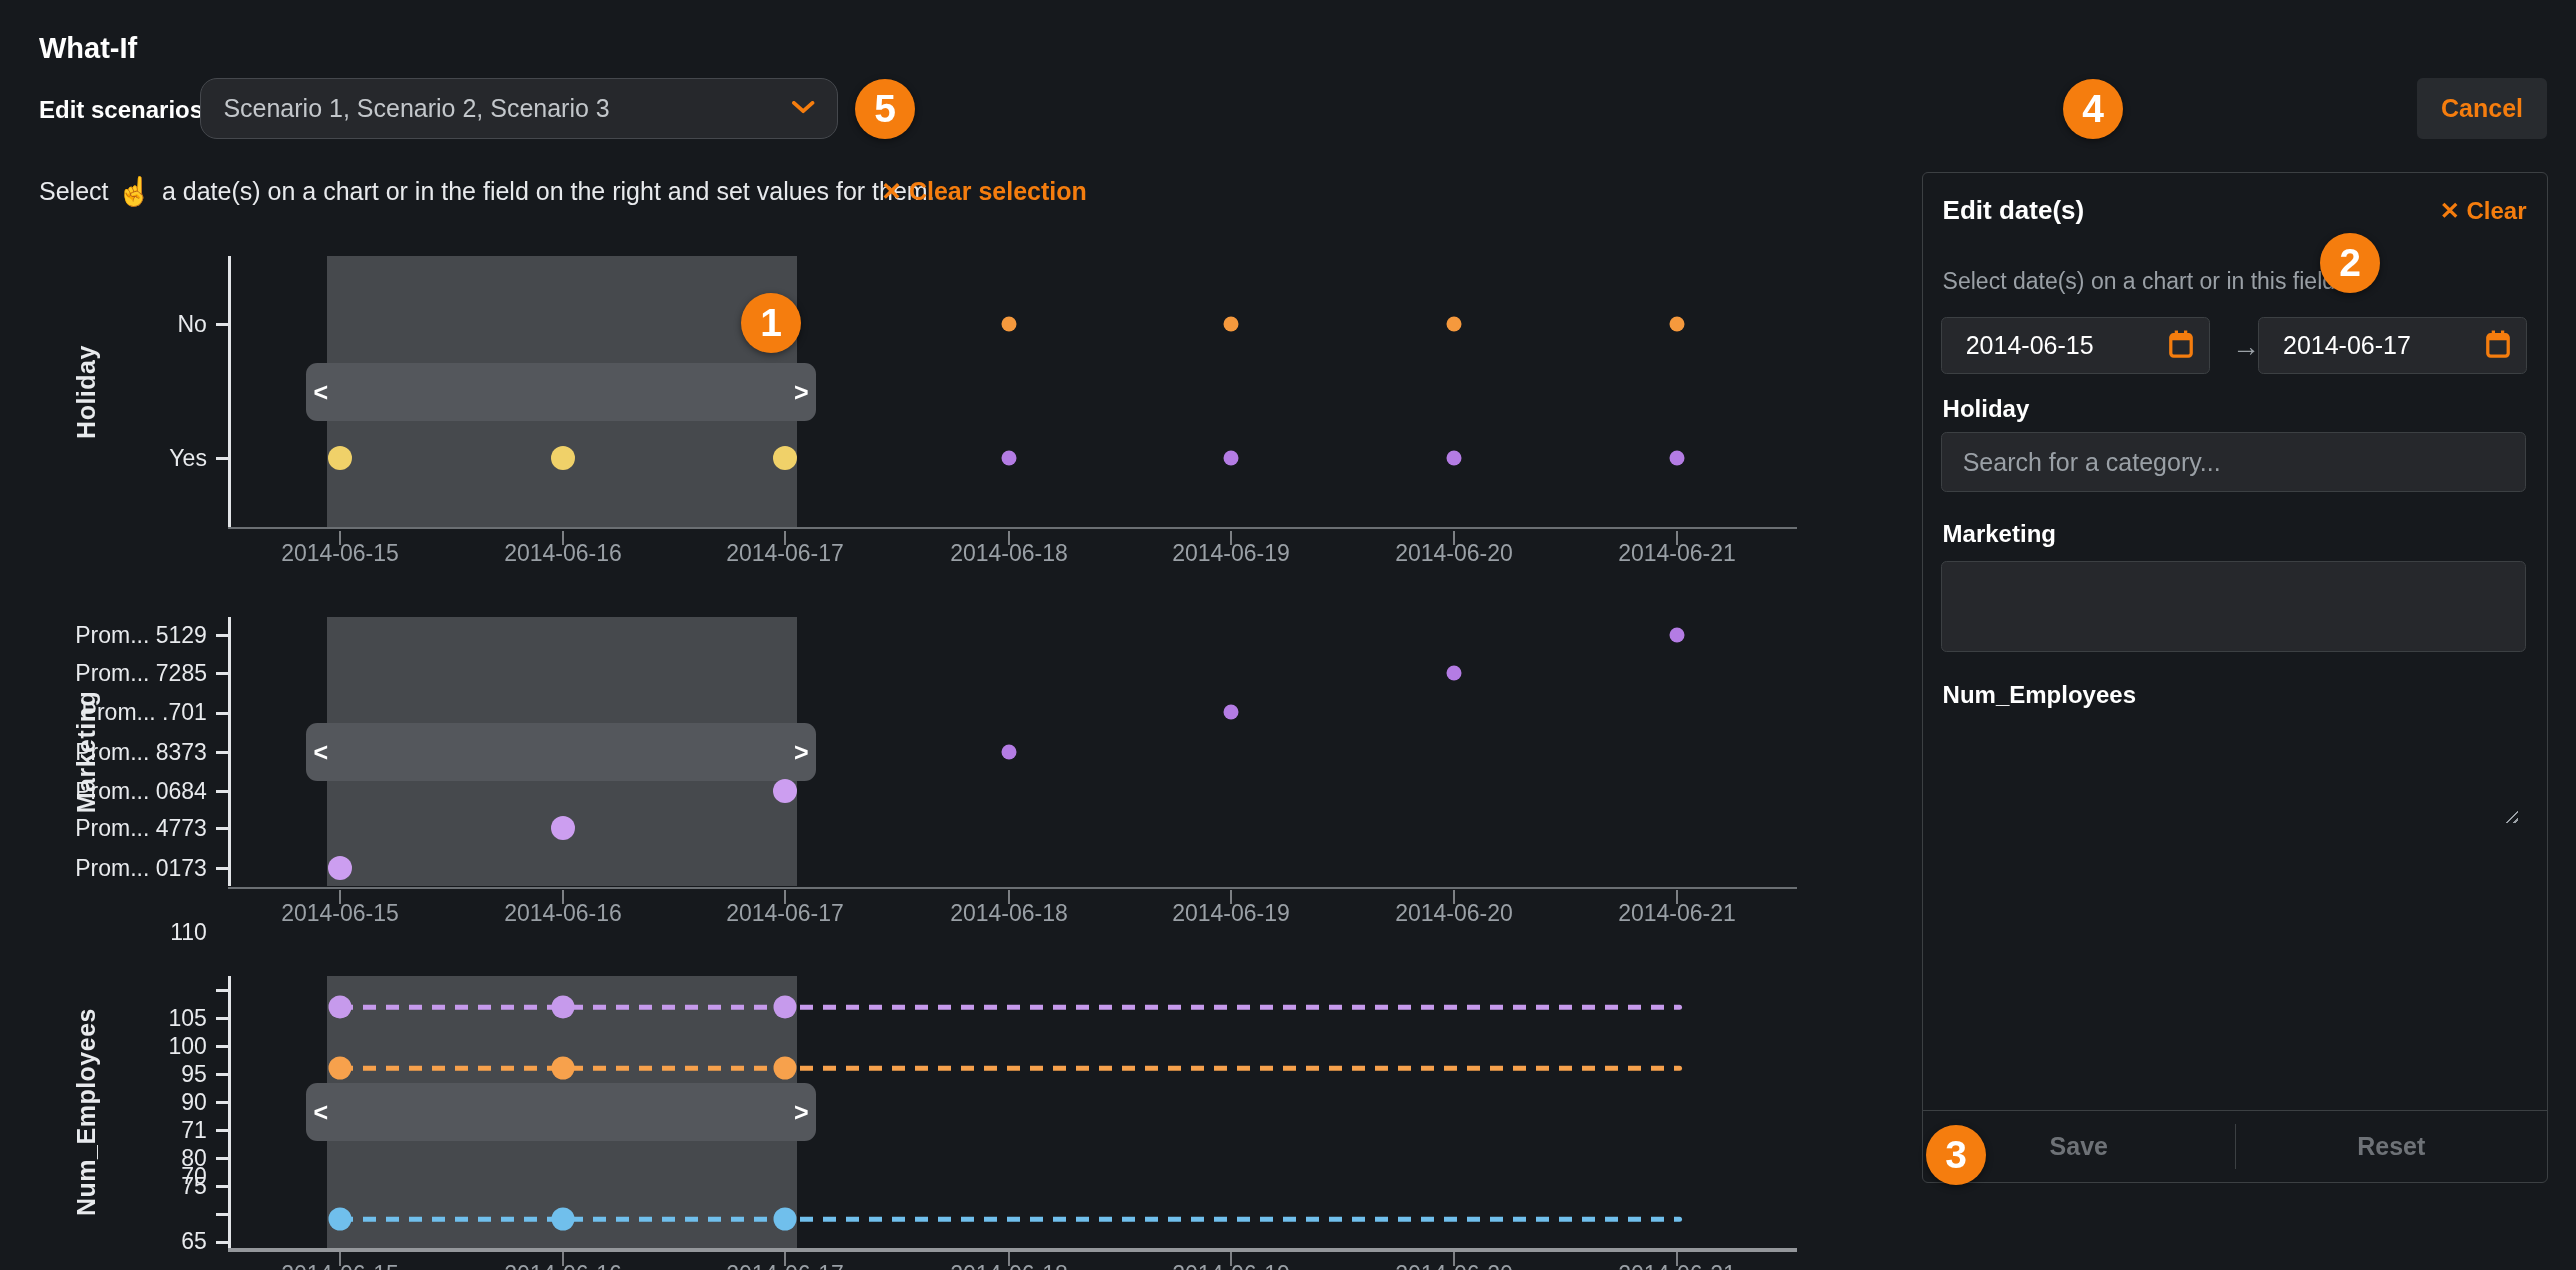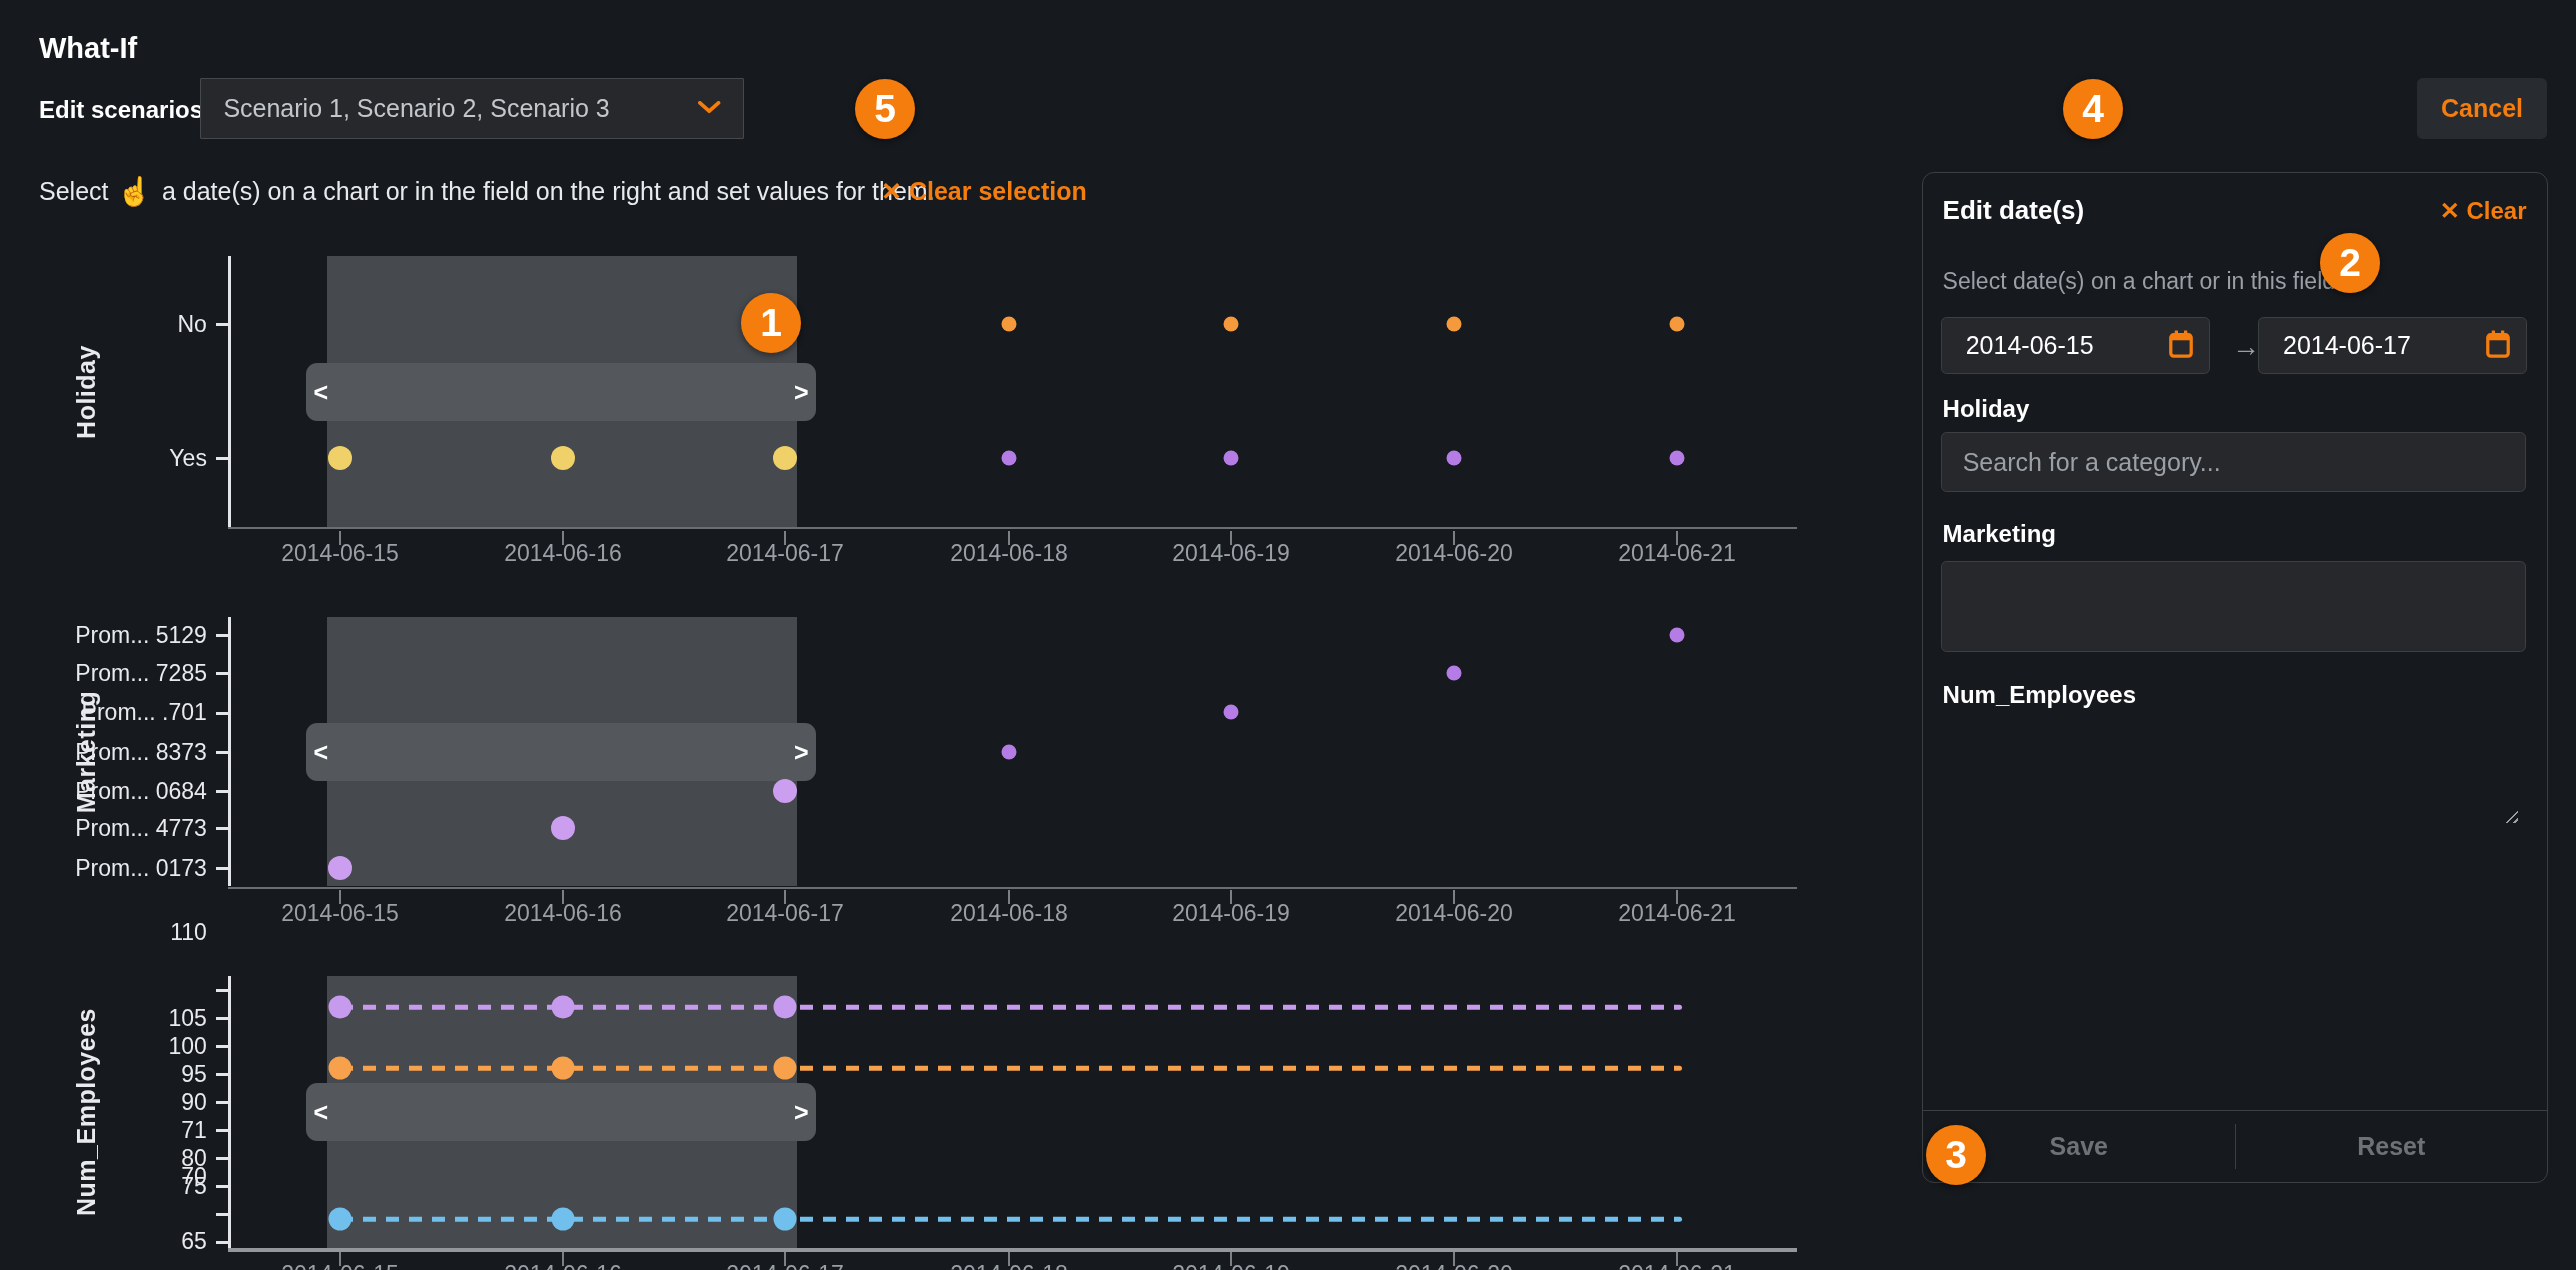--- a/index.html
+++ b/index.html
@@ -2,22 +2,22 @@
 <html style="font-size:15px"><head>
 <meta charset="utf-8">
 <style>
   html,body{margin:0;padding:0;background:#16191d;}
   body{width:2576px;height:1270px;overflow:hidden;font-family:"Liberation Sans",sans-serif;}
   .stage{position:absolute;left:0;top:0;width:2576px;height:1270px;background:#16191d;color:#e8eaed;}
 
   
   .page-title{position:absolute;left:39px;top:32px;font-size:29px;font-weight:bold;color:#fff;}
   .edit-scen-label{position:absolute;left:39px;top:96px;font-size:24px;font-weight:bold;color:#fff;}
-  .scenario-select{position:absolute;left:200px;top:78px;width:544px;height:61px;box-sizing:border-box;
-    background:#26282c;border:0.9px solid #45484d;border-radius:1px;display:flex;align-items:center;
+  .scenario-select{position:absolute;left:200px;top:78px;width:638px;height:61px;box-sizing:border-box;
+    background:#26282c;border:0.9px solid #45484d;border-radius:17px;display:flex;align-items:center;
     padding:0 22.4px;cursor:pointer;}
   .scenario-select .value{font-size:25px;color:#c3c7cb;flex:1;}
   .btn-update{position:absolute;left:2162px;top:78px;width:242px;height:61px;background:#f57d0e;border:none;
     border-radius:5.6px;color:#fff;font-size:25px;font-weight:bold;font-family:inherit;cursor:pointer;}
   .btn-cancel{position:absolute;left:2417px;top:78px;width:130px;height:61px;background:#282b2f;border:none;
     border-radius:5.6px;color:#f57d0e;font-size:25px;font-weight:bold;font-family:inherit;cursor:pointer;}
   .instruction{position:absolute;left:39px;top:175px;font-size:25px;color:#e8eaed;display:flex;align-items:center;gap:9.3px;}
   .hand{font-size:28px;color:#fff;}
   .clear-selection{position:absolute;left:881px;top:177px;font-size:25px;font-weight:bold;color:#f57d0e;cursor:pointer;}
 
@@ -37,21 +37,21 @@
   .ytick{position:absolute;width:12px;height:2.8px;background:#e3e5e8;z-index:3;}
   .ylab{position:absolute;font-size:23px;color:#e8eaed;text-align:right;transform:translateY(-50%);z-index:3;white-space:nowrap;}
   .xtick{position:absolute;width:1.9px;height:14px;background:#7d8084;z-index:3;}
   .xlab{position:absolute;font-size:23px;color:#9aa0a6;transform:translateX(-50%);z-index:3;white-space:nowrap;}
   .chart-title{position:absolute;font-size:25px;font-weight:bold;color:#e8eaed;transform:translate(-50%,-50%) rotate(-90deg);z-index:3;white-space:nowrap;letter-spacing:0.5px;}
   .dot{position:absolute;border-radius:50%;transform:translate(-50%,-50%);z-index:5;cursor:pointer;}
   .dline{position:absolute;height:4.7px;transform:translateY(-50%);z-index:4;border-radius:2.8px;}
 
   
   .panel{position:absolute;left:1922px;top:172px;width:626px;height:1011px;box-sizing:border-box;
-    border:0.9px solid #3c4043;border-radius:12px;background:#16191d;}
+    border:0.9px solid #3c4043;border-radius:6px;background:#16191d;}
   .panel-title{position:absolute;left:19.6px;top:22.4px;font-size:26px;font-weight:bold;color:#fff;}
   .panel-clear{position:absolute;right:20.5px;top:24px;font-size:24px;font-weight:bold;color:#f57d0e;cursor:pointer;}
   .panel-sub{position:absolute;left:19.6px;top:95px;font-size:23px;color:#9aa0a6;}
   .date-input{position:absolute;top:144px;height:57px;width:269px;box-sizing:border-box;background:#26282c;
     border:0.9px solid #3c4043;border-radius:5.6px;display:flex;align-items:center;padding:0 15px 0 24px;cursor:pointer;}
   .date-input .dval{flex:1;font-size:25px;color:#fff;}
   .date-arrow{position:absolute;left:309px;top:158px;font-size:28px;color:#9aa0a6;}
   .fld-label{position:absolute;left:19.6px;font-size:24px;font-weight:bold;color:#fff;}
   .fld-input{position:absolute;left:17.7px;width:585px;height:60px;box-sizing:border-box;background:#26282c;
     border:0.9px solid #3c4043;border-radius:5.6px;color:#e8eaed;font-size:25px;font-family:inherit;padding:0 22.4px;outline:none;}

